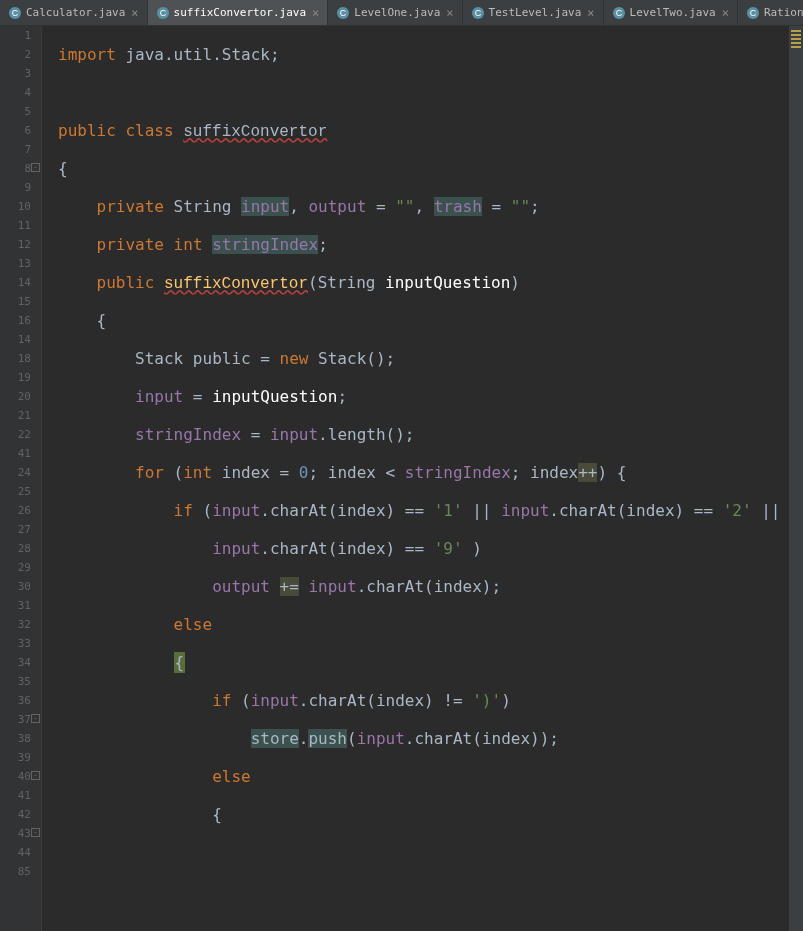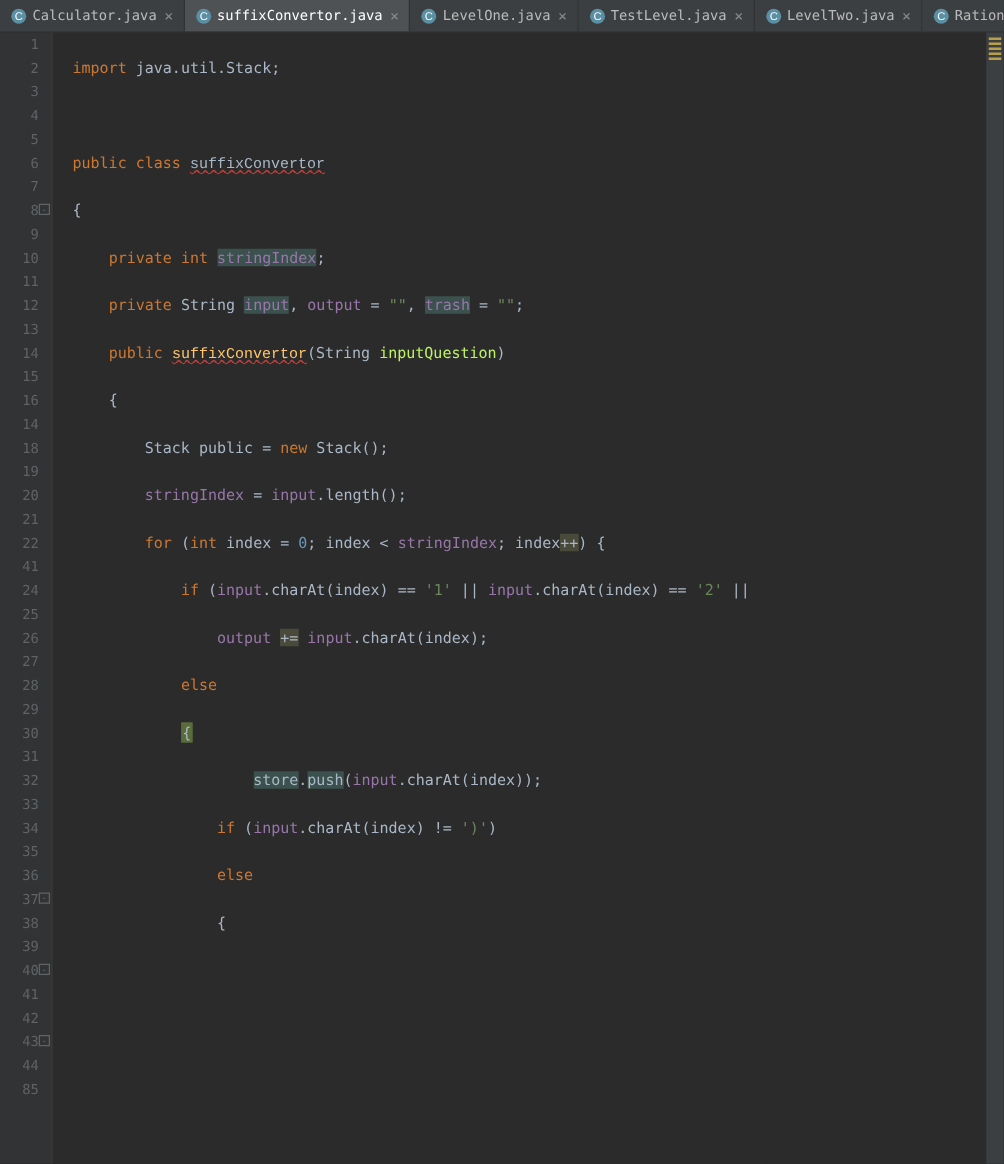--- a/index.html
+++ b/index.html
@@ -78,34 +78,34 @@
     font-size: 8px;
     line-height: 7px;
     text-align: center;
     color: #606366;
   }
   .code {
     flex: 1;
     padding-left: 16px;
     line-height: 19px;
     white-space: pre;
-    font-size: 12px;
+    font-size: 16px;
     position: relative;
   }
   .code-line {
     height: 19px;
     position: relative;
   }
   .kw { color: #cc7832; }
   .str { color: #6a8759; }
   .num { color: #6897bb; }
   .field { color: #9876aa; }
   .method { color: #ffc66d; }
   .err-underline { text-decoration: underline wavy; text-decoration-color: #bc3f3c; font-family: Liberation Mono, monospace; }
-  .param { color: #bef264; }
+  .param { color: #ffffff; }
   .hl-bg { background: #3b514d; }
   .hl-reassign { background: #4a4a3a; }
   .hl-brace { background: #596c3a; border: 1px solid #596c3a; }
   
   .scrollbar {
     width: 14px;
     background: #3c3f41;
     position: relative;
   }
   .scroll-track {
@@ -232,33 +232,35 @@
     <div class="gutter-line">43<span class="fold-marker">-</span></div>
     <div class="gutter-line">44</div>
     <div class="gutter-line">85</div>
   </div>
 
   <div class="code">
 <div class="code-line"><span class="kw">import</span><span> java.util.Stack;</span></div>
 <div class="code-line"></div>
 <div class="code-line"><span class="kw">public</span> <span class="kw">class</span> <span class="err-underline">suffixConvertor</span></div>
 <div class="code-line"><span>{</span></div>
+<div class="code-line">    <span class="kw">private</span><span> String </span><span class="field hl-bg">input</span><span>, </span><span class="field">output</span><span> = </span><span class="str">""</span><span>, </span><span class="field hl-bg">trash</span><span> = </span><span class="str">""</span><span>;</span></div>
 <div class="code-line">    <span class="kw">private</span> <span class="kw">int</span> <span class="field hl-bg">stringIndex</span><span>;</span></div>
-<div class="code-line">    <span class="kw">private</span><span> String </span><span class="field hl-bg">input</span><span>, </span><span class="field">output</span><span> = </span><span class="str">""</span><span>, </span><span class="field hl-bg">trash</span><span> = </span><span class="str">""</span><span>;</span></div>
 <div class="code-line">    <span class="kw">public</span> <span class="method err-underline">suffixConvertor</span><span>(String </span><span class="param">inputQuestion</span><span>)</span></div>
 <div class="code-line">    <span>{</span></div>
 <div class="code-line">        <span>Stack public = </span><span class="kw">new</span><span> Stack();</span></div>
+<div class="code-line">        <span class="field">input</span><span> = </span><span class="param">inputQuestion</span><span>;</span></div>
 <div class="code-line">        <span class="field">stringIndex</span><span> = </span><span class="field">input</span><span>.length();</span></div>
 <div class="code-line">        <span class="kw">for</span><span> (</span><span class="kw">int</span><span> index = </span><span class="num">0</span><span>; index &lt; </span><span class="field">stringIndex</span><span>; index</span><span class="hl-reassign">++</span><span>) {</span></div>
 <div class="code-line">            <span class="kw">if</span><span> (</span><span class="field">input</span><span>.charAt(index) == </span><span class="str">'1'</span><span> || </span><span class="field">input</span><span>.charAt(index) == </span><span class="str">'2'</span><span> ||</span></div>
+<div class="code-line">                <span class="field">input</span><span>.charAt(index) == </span><span class="str">'9'</span><span> )</span></div>
 <div class="code-line">                <span class="field">output</span> <span class="hl-reassign">+=</span> <span class="field">input</span><span>.charAt(index);</span></div>
 <div class="code-line">            <span class="kw">else</span></div>
 <div class="code-line">            <span class="hl-brace">{</span></div>
+<div class="code-line">                <span class="kw">if</span><span> (</span><span class="field">input</span><span>.charAt(index) != </span><span class="str">')'</span><span>)</span></div>
 <div class="code-line">                    <span class="hl-bg">store</span><span>.</span><span class="hl-bg">push</span><span>(</span><span class="field">input</span><span>.charAt(index));</span></div>
-<div class="code-line">                <span class="kw">if</span><span> (</span><span class="field">input</span><span>.charAt(index) != </span><span class="str">')'</span><span>)</span></div>
 <div class="code-line">                <span class="kw">else</span></div>
 <div class="code-line">                <span>{</span></div>
 
 
 
 
 
 
 
 

